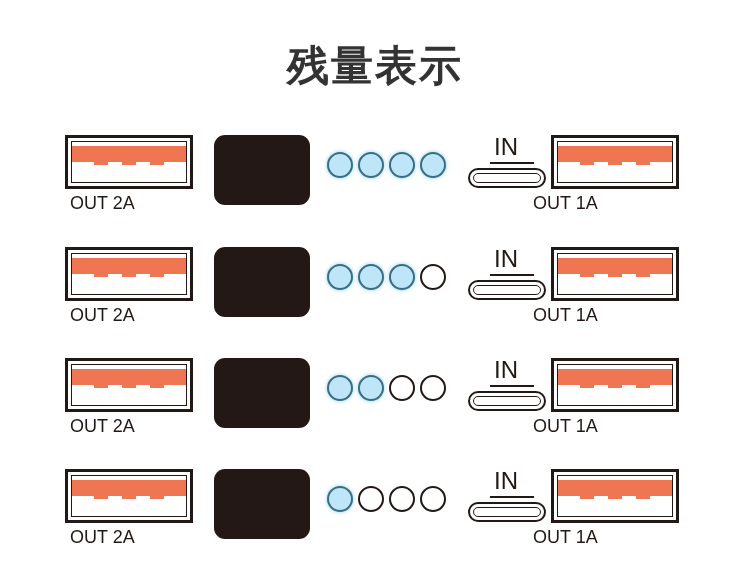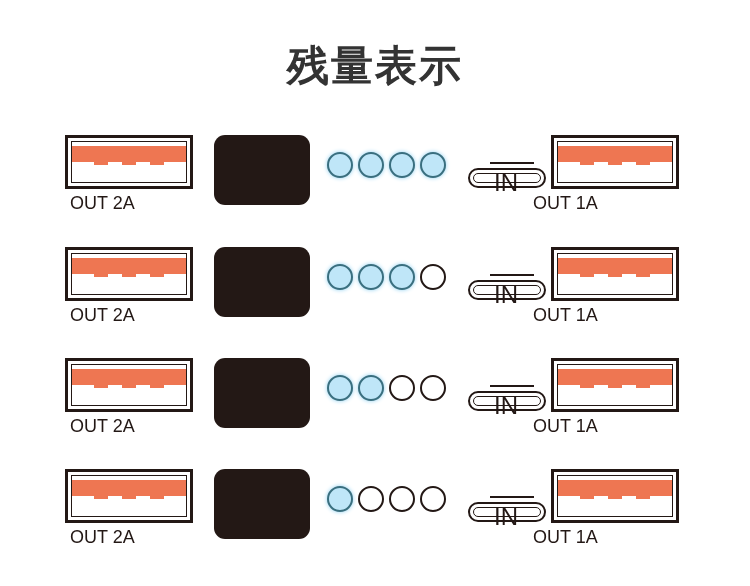--- a/index.html
+++ b/index.html
@@ -14,21 +14,21 @@
   .port-left{left:65px;top:0;}
   .port-right{left:551px;top:0;}
   .label{position:absolute;top:58px;font-family:"Liberation Sans",sans-serif;font-size:18px;color:#231815;}
   .label-left{left:70px;}
   .label-right{left:533px;}
   .button{position:absolute;left:214px;top:0;width:96px;height:70px;background:#231815;border-radius:11px;}
   .leds{position:absolute;left:327px;top:17px;height:30px;}
   .led{position:absolute;top:0;width:26px;height:26px;border-radius:50%;box-sizing:border-box;}
   .led.on{background:#bfe6f8;border:2px solid #3a6f7f;box-shadow:0 0 4px #8fd0f0;}
   .led.off{background:#fff;border:2px solid #231815;}
-  .usbc-label{position:absolute;left:494px;top:-2px;font-family:"Liberation Sans",sans-serif;font-size:24px;color:#231815;margin-top:36px;}
+  .usbc-label{position:absolute;left:494px;top:-2px;font-family:"Liberation Sans",sans-serif;font-size:24px;color:#231815;}
   .usbc-line{position:absolute;left:490px;top:27px;width:44px;height:2px;background:#231815;}
   .usbc{position:absolute;left:468px;top:33px;width:78px;height:20px;border:2.5px solid #231815;border-radius:11px;box-sizing:border-box;}
   .usbc .in{position:absolute;left:3px;right:3px;top:3px;bottom:3px;border:1.5px solid #231815;border-radius:6px;}
 </style>
 </head>
 <body>
 
 <div class="title">残量表示</div>
 
 <div id="rows">

